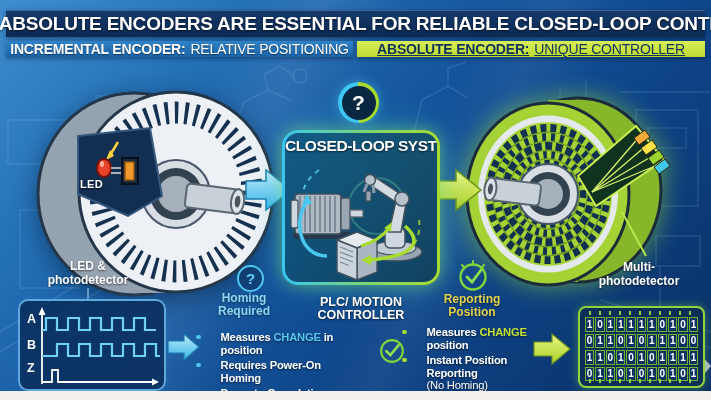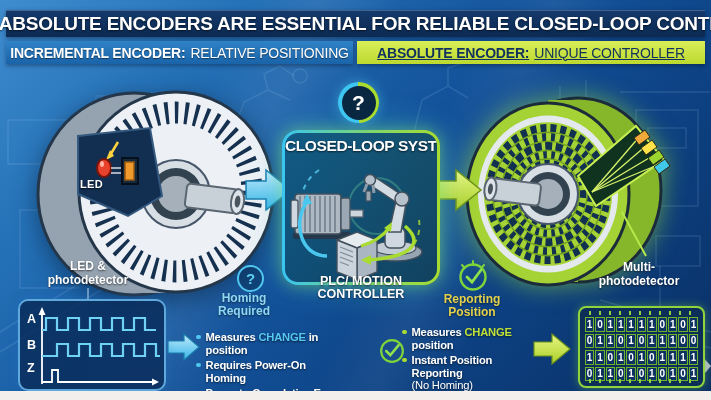--- a/index.html
+++ b/index.html
@@ -24,42 +24,42 @@
     left:6px;top:10px;width:699px;height:27px;
     background:linear-gradient(180deg,#14396b,#0c2a52);
     border-top:1px solid rgba(170,210,255,.35);
     display:flex;align-items:center;justify-content:center;
     box-shadow:0 2px 5px rgba(0,10,30,.4);
   }
   .header-bar span{
     color:#fff;font-weight:bold;font-size:19px;letter-spacing:-.2px;white-space:nowrap;
     text-shadow:0 1px 2px rgba(0,0,0,.6);
   }
-  .banner{top:41px;height:23px;display:flex;align-items:center;justify-content:center;white-space:nowrap;box-shadow:0 2px 4px rgba(0,10,30,.35);}
+  .banner{top:41px;height:16px;display:flex;align-items:center;justify-content:center;white-space:nowrap;box-shadow:0 2px 4px rgba(0,10,30,.35);}
   .banner-left{left:6px;width:347px;background:linear-gradient(180deg,#2f82c6,#1a63a8);color:#fff;}
   .banner-right{left:357px;width:348px;background:linear-gradient(180deg,#d9ee58,#bcd92f);color:#11315e;text-decoration:underline;}
   .banner .b{font-weight:bold;font-size:14px;letter-spacing:-.2px;}
   .banner .r{font-weight:normal;font-size:14px;letter-spacing:-.2px;margin-left:5px;}
   .banner-left .b,.banner-left .r{text-shadow:0 1px 1px rgba(0,0,0,.5);}
   
   .loop-box{
     left:282px;top:130px;width:158px;height:155px;border-radius:16px;padding:3px;
     background:linear-gradient(90deg,#38c5f1,#7ed76e 55%,#a8dc30);
     box-shadow:0 0 16px rgba(140,230,90,.5),0 0 34px rgba(60,200,240,.3);
   }
   .loop-inner{
     width:100%;height:100%;border-radius:13px;position:relative;overflow:hidden;
     background:linear-gradient(135deg,rgba(16,86,128,.95),rgba(10,58,98,.95));
   }
   .loop-title{
     position:absolute;top:4px;left:0;width:100%;text-align:center;
     color:#fff;font-weight:bold;font-size:15.5px;letter-spacing:-.4px;white-space:nowrap;
     text-shadow:0 1px 2px rgba(0,0,0,.65);
   }
-  .plc-label{left:282px;top:275px;width:158px;text-align:center;color:#fff;font-weight:bold;
+  .plc-label{left:282px;top:296px;width:158px;text-align:center;color:#fff;font-weight:bold;
     font-size:12.5px;line-height:13px;text-shadow:0 1px 2px rgba(0,0,0,.6);}
   
   .q-ring{left:338px;top:82px;width:41px;height:41px;border-radius:50%;
     background:conic-gradient(#a8dc30 0 50%,#3ec6f2 50% 100%);
     display:flex;align-items:center;justify-content:center;
     box-shadow:0 0 12px rgba(80,210,240,.5);}
   .q-ring-inner{width:34px;height:34px;border-radius:50%;background:#0a2742;
     display:flex;align-items:center;justify-content:center;color:#fff;font-weight:bold;font-size:21px;}
   .homing-q{left:237px;top:265px;width:27px;height:27px;border-radius:50%;
     border:2.5px solid #4fc6ee;background:rgba(8,45,80,.45);
@@ -72,21 +72,21 @@
   .caption{color:#fff;font-weight:bold;font-size:12px;line-height:13.5px;text-align:center;
     text-shadow:0 1px 2px rgba(0,0,0,.6);}
   .caption-left{left:28px;top:260px;width:120px;}
   .caption-right{left:577px;top:261px;width:124px;}
   
   .signal-box{left:18px;top:299px;width:148px;height:92px;border:2px solid #5fa8dc;border-radius:10px;
     background:rgba(9,45,90,.85);box-shadow:0 0 10px rgba(40,120,200,.35);}
   .sig-label{position:absolute;left:7px;color:#fff;font-weight:bold;font-size:12.5px;}
   
   .bullets{list-style:none;margin:0;padding:0;}
-  .bullets li{display:flex;gap:5px;margin-bottom:3px;color:#fff;font-weight:bold;
+  .bullets li{display:flex;gap:20px;margin-bottom:3px;color:#fff;font-weight:bold;
     font-size:11.2px;line-height:12.5px;letter-spacing:-.2px;text-shadow:0 1px 2px rgba(0,0,0,.6);}
   .bullets .dot{width:4.5px;height:4.5px;border-radius:50%;margin-top:3.5px;flex-shrink:0;}
   .bullets-left{left:196px;top:331px;width:152px;}
   .bullets-left .dot{background:#4fc6ee;}
   .bullets-left .hl{color:#56c8f2;}
   .bullets-right{left:402px;top:326px;width:142px;}
   .bullets-right .dot{background:#a8dc30;}
   .bullets-right .hl{color:#c0e03a;}
   .line2{font-weight:normal;}
   

